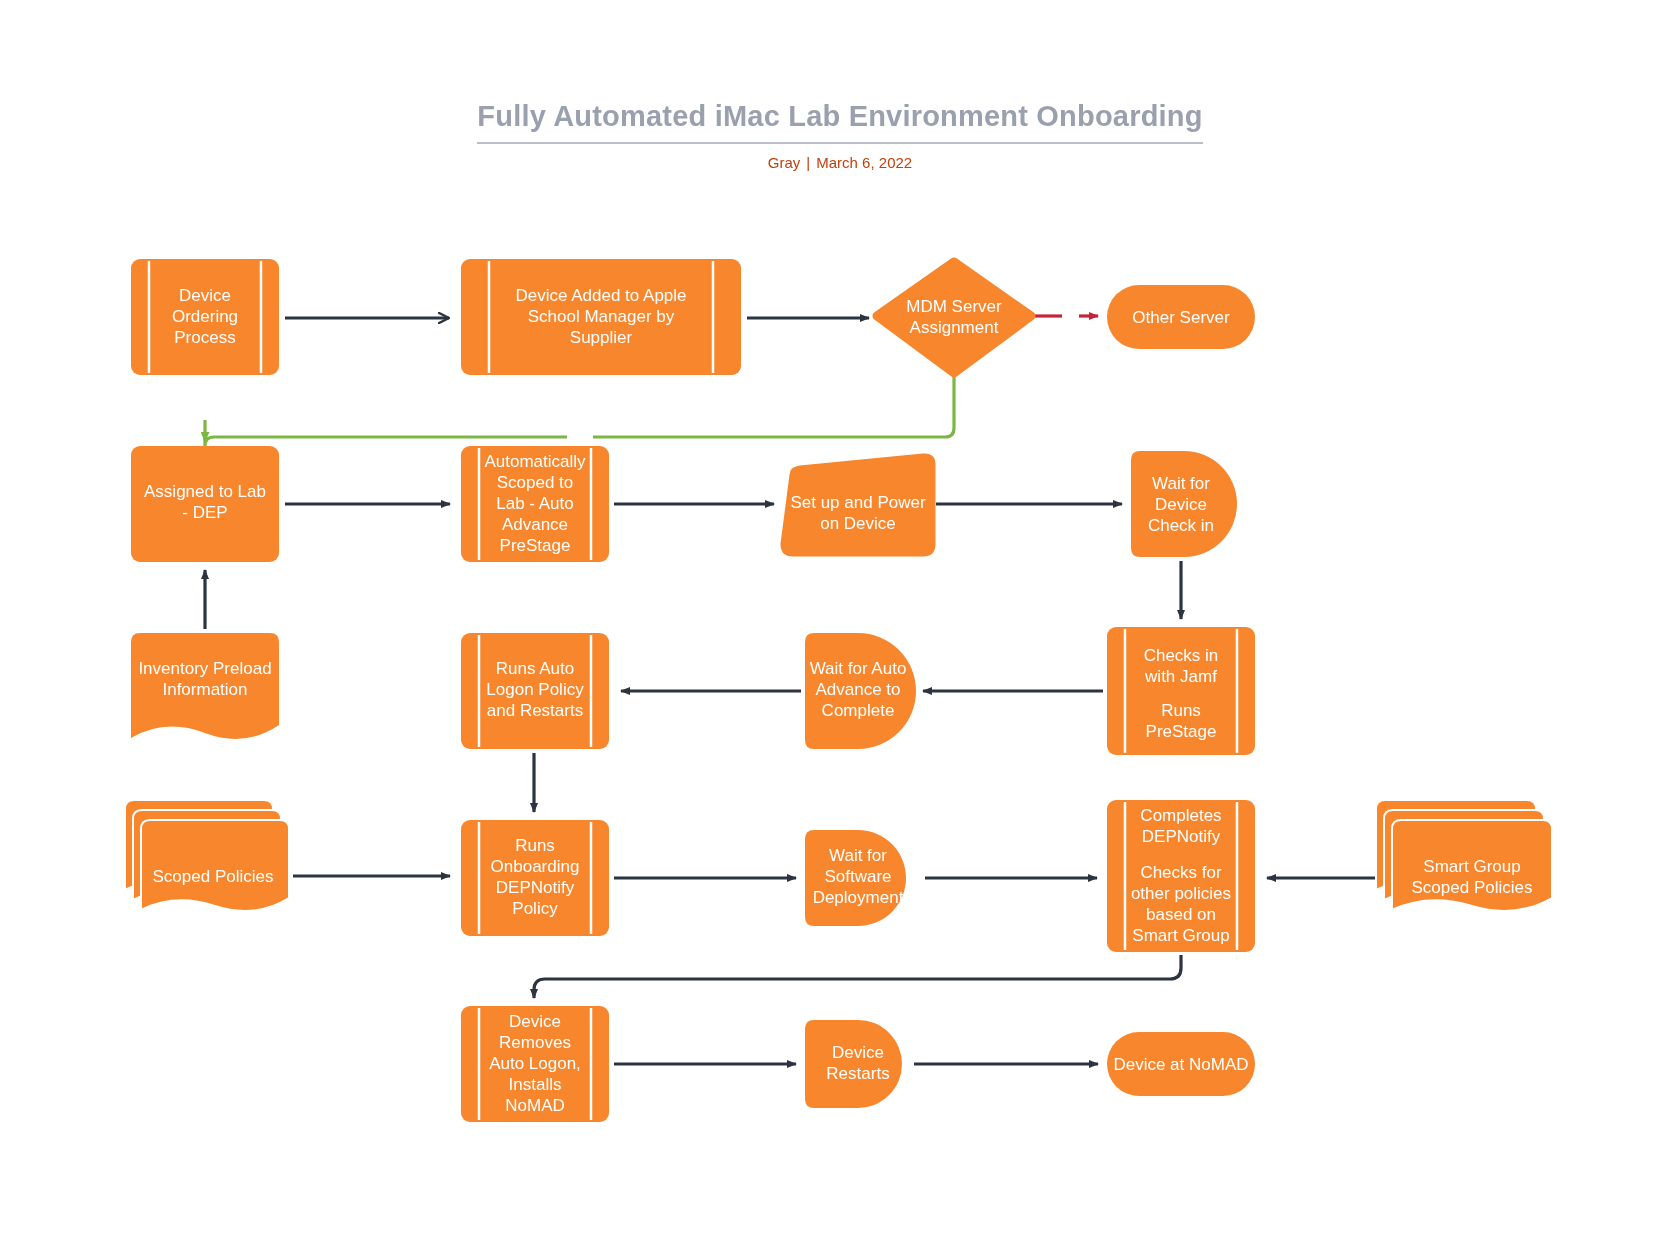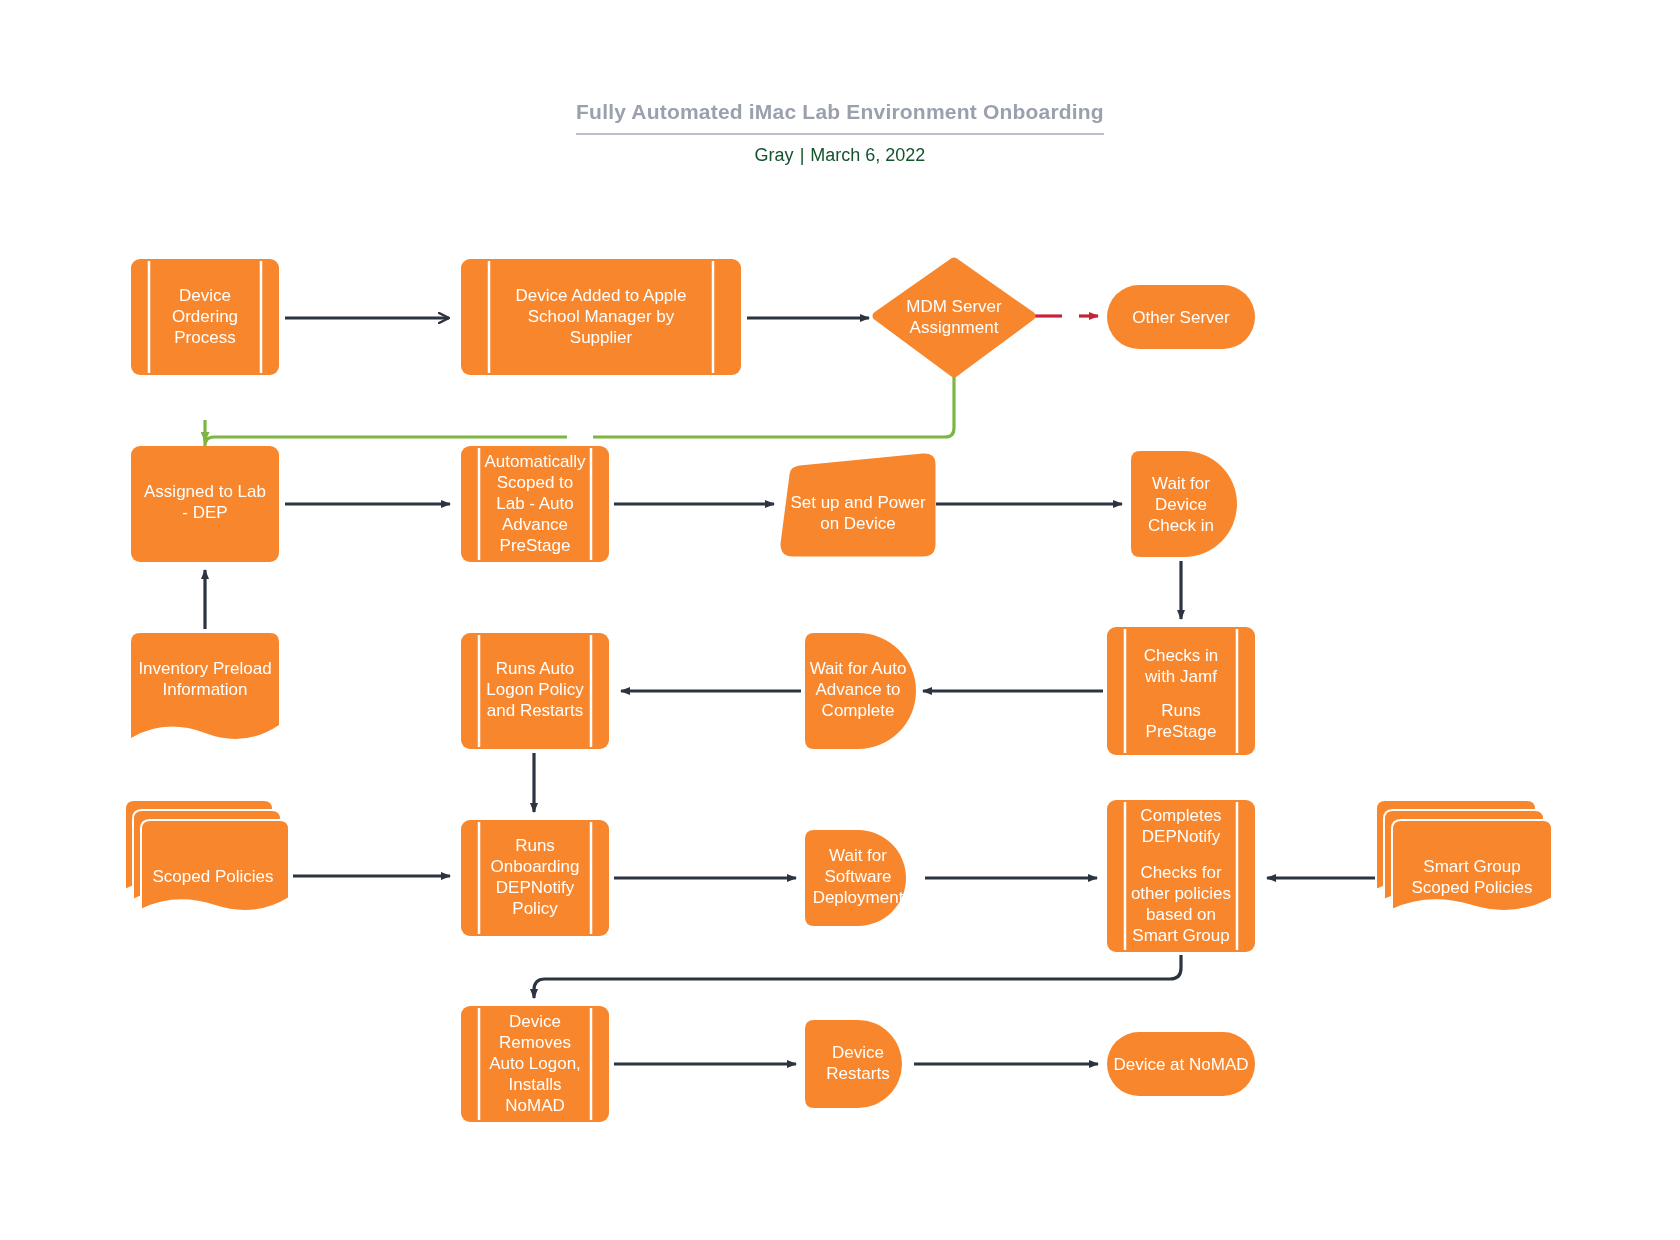--- a/index.html
+++ b/index.html
@@ -20,33 +20,33 @@
   }
   .header {
     position: absolute;
     top: 100px;
     left: 0;
     width: 1680px;
     text-align: center;
     pointer-events: none;
   }
   .title {
-    font-size: 21px;
+    font-size: 29px;
     font-weight: bold;
     color: #9aa0ae;
     letter-spacing: 0.2px;
     display: inline-block;
     padding-bottom: 9px;
     border-bottom: 2px solid #b9bec9;
     white-space: nowrap;
   }
   .subtitle {
     margin-top: 10px;
-    font-size: 18px;
-    color: #14532d;
+    font-size: 15px;
+    color: #c2410c;
   }
   .sub-sep { padding: 0 6px; }
   svg { display: block; }
   .node-text {
     fill: #ffffff;
     font-family: "Liberation Sans", sans-serif;
     font-size: 17px;
     text-anchor: middle;
   }
 </style>

